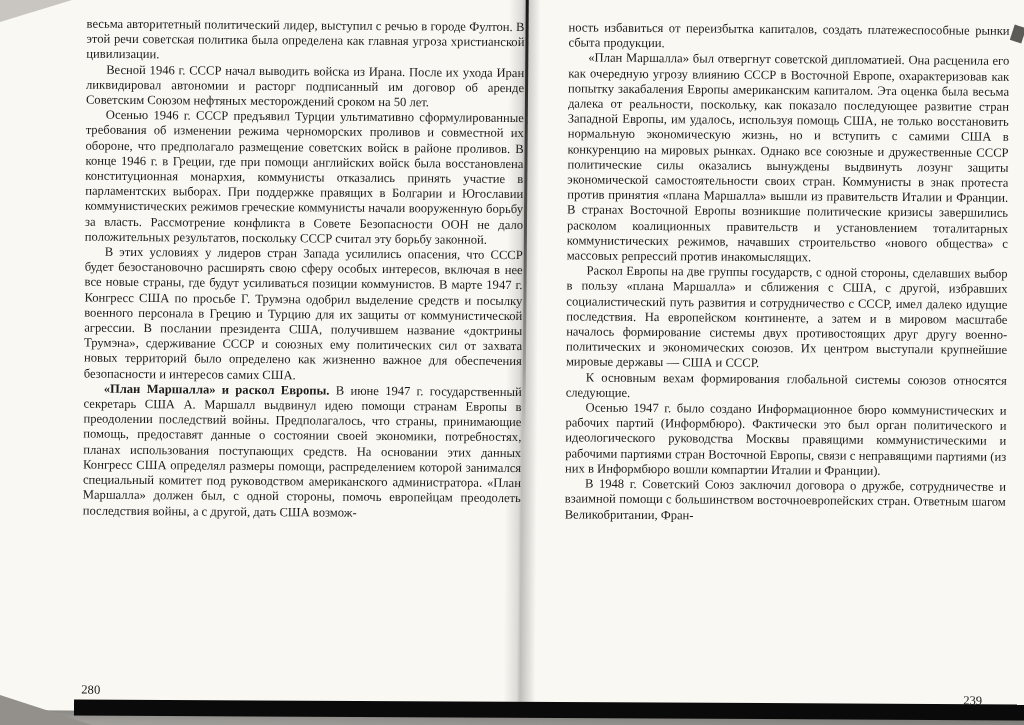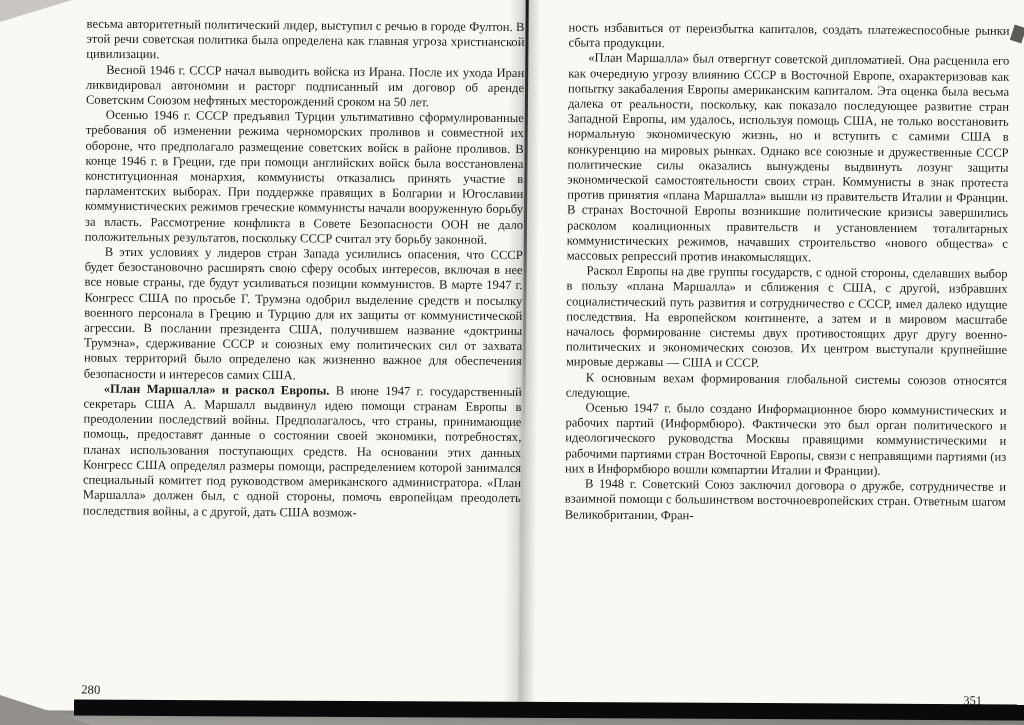--- a/index.html
+++ b/index.html
@@ -76,21 +76,21 @@
       <p class="para">ность избавиться от переизбытка капиталов, создать платежеспособные рынки сбыта продукции.</p>
       <p class="para indent">«План Маршалла» был отвергнут советской дипломатией. Она расценила его как очередную угрозу влиянию СССР в Восточной Европе, охарактеризовав как попытку закабаления Европы американским капиталом. Эта оценка была весьма далека от реальности, поскольку, как показало последующее развитие стран Западной Европы, им удалось, используя помощь США, не только восстановить нормальную экономическую жизнь, но и вступить с самими США в конкуренцию на мировых рынках. Однако все союзные и дружественные СССР политические силы оказались вынуждены выдвинуть лозунг защиты экономической самостоятельности своих стран. Коммунисты в знак протеста против принятия «плана Маршалла» вышли из правительств Италии и Франции. В странах Восточной Европы возникшие политические кризисы завершились расколом коалиционных правительств и установлением тоталитарных коммунистических режимов, начавших строительство «нового общества» с массовых репрессий против инакомыслящих.</p>
       <p class="para indent">Раскол Европы на две группы государств, с одной стороны, сделавших выбор в пользу «плана Маршалла» и сближения с США, с другой, избравших социалистический путь развития и сотрудничество с СССР, имел далеко идущие последствия. На европейском континенте, а затем и в мировом масштабе началось формирование системы двух противостоящих друг другу военно-политических и экономических союзов. Их центром выступали крупнейшие мировые державы — США и СССР.</p>
       <p class="para indent">К основным вехам формирования глобальной системы союзов относятся следующие.</p>
       <p class="para indent">Осенью 1947 г. было создано Информационное бюро коммунистических и рабочих партий (Информбюро). Фактически это был орган политического и идеологического руководства Москвы правящими коммунистическими и рабочими партиями стран Восточной Европы, связи с неправящими партиями (из них в Информбюро вошли компартии Италии и Франции).</p>
       <p class="para indent">В 1948 г. Советский Союз заключил договора о дружбе, сотрудничестве и взаимной помощи с большинством восточноевропейских стран. Ответным шагом Великобритании, Фран-</p>
     </div>
 
   <div class="pagenum left">280</div>
 
-  <div class="pagenum right">351</div>
+  <div class="pagenum right">239</div>
 
   <div class="gutter-shadow"></div>
   <div class="gutter-line"></div>
 </div>
 
 <div class="bottom-edge"></div>
 <div class="corner-top-left"></div>
 <div class="corner-bottom-left"></div>
 <div class="edge-mark-top-right"></div>
 

